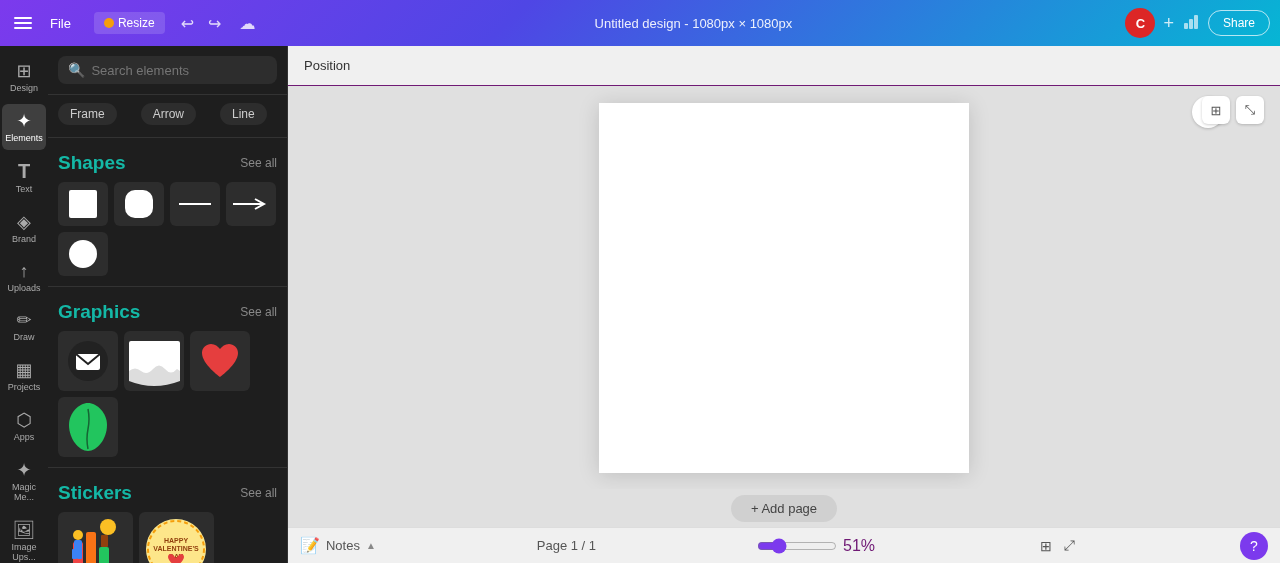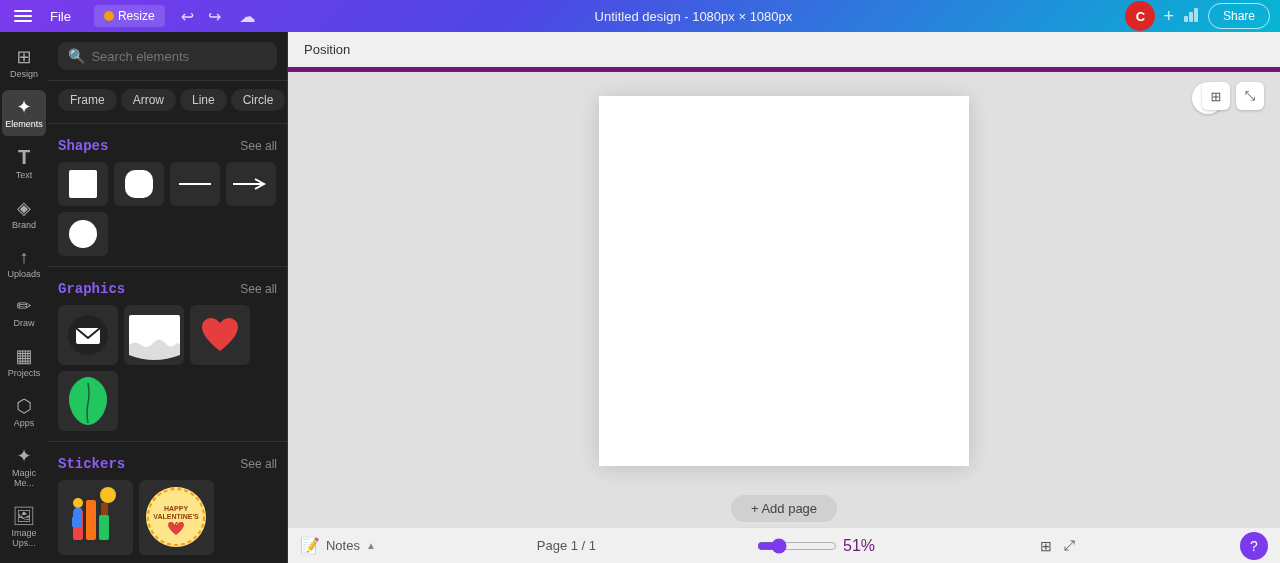--- a/index.html
+++ b/index.html
@@ -1,20 +1,20 @@
 <!DOCTYPE html>
 <html><head>
   <meta charset="utf-8">
   <style>
     * { box-sizing: border-box; margin: 0; padding: 0; }
     body { font-family: -apple-system, BlinkMacSystemFont, 'Segoe UI', sans-serif; background: #e8e8e8; display: flex; flex-direction: column; height: 563px; overflow: hidden; }
 
     
     .topbar {
-      height: 32px;
+      height: 46px;
       background: linear-gradient(135deg, #7c3aed 0%, #4f46e5 40%, #06b6d4 100%);
       display: flex;
       align-items: center;
       padding: 0 10px;
       gap: 8px;
       flex-shrink: 0;
     }
     .topbar-left { display: flex; align-items: center; gap: 6px; }
     .menu-icon-btn { background: none; border: none; cursor: pointer; color: white; display: flex; align-items: center; padding: 4px; border-radius: 4px; }
     .topbar-file { background: none; border: none; color: white; font-size: 13px; cursor: pointer; padding: 4px 8px; border-radius: 4px; }
@@ -130,39 +130,39 @@
       font-size: 13px;
       flex: 1;
       margin-left: 6px;
     }
     .search-input-wrap .search-ico { color: #888; font-size: 14px; }
 
     
     .quick-tags {
       display: flex;
       align-items: flex-end;
-      gap: 4px;
+      gap: 24px;
       padding: 8px 10px;
       overflow: hidden;
     }
     .quick-tag {
       background: #2d2d2d;
       border: none;
       color: #ccc;
       border-radius: 20px;
       padding: 4px 12px;
       font-size: 12px;
       cursor: pointer;
       white-space: nowrap;
     }
 
     
     .section { padding: 10px 10px 6px; }
     .section-header { display: flex; justify-content: space-between; align-items: center; margin-bottom: 8px; }
-    .section-title { font-size: 14px; font-weight: 600; color: #8b5cf6; font-family: Liberation Mono, monospace; }
+    .section-title { font-size: 19px; font-weight: 600; color: #14b8a6; }
     .see-all-btn { background: none; border: none; color: #888; font-size: 12px; cursor: pointer; }
 
     
     .shapes-grid { display: flex; gap: 6px; flex-wrap: wrap; }
     .shape-item {
       width: 50px; height: 44px;
       background: #2d2d2d;
       border-radius: 6px;
       display: flex; align-items: center; justify-content: center;
       cursor: pointer;
@@ -203,21 +203,21 @@
       flex: 1;
       background: #e0e0e0;
       display: flex;
       flex-direction: column;
       overflow: hidden;
       position: relative;
     }
     .canvas-topbar {
       height: 40px;
       background: #f0f0f0;
-      border-bottom: 5px solid #701a75;
+      border-bottom: 1px solid #701a75;
       display: flex;
       align-items: center;
       padding: 0 16px;
     }
     .position-label { font-size: 13px; color: #333; }
     .canvas-workspace {
       flex: 1;
       display: flex;
       align-items: center;
       justify-content: center;

